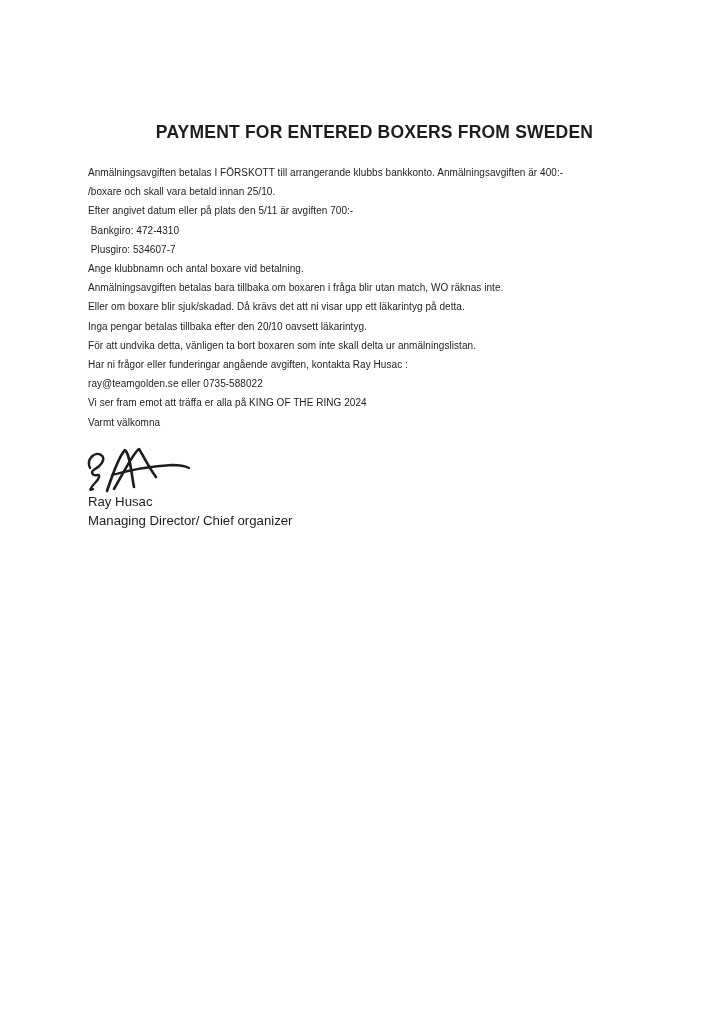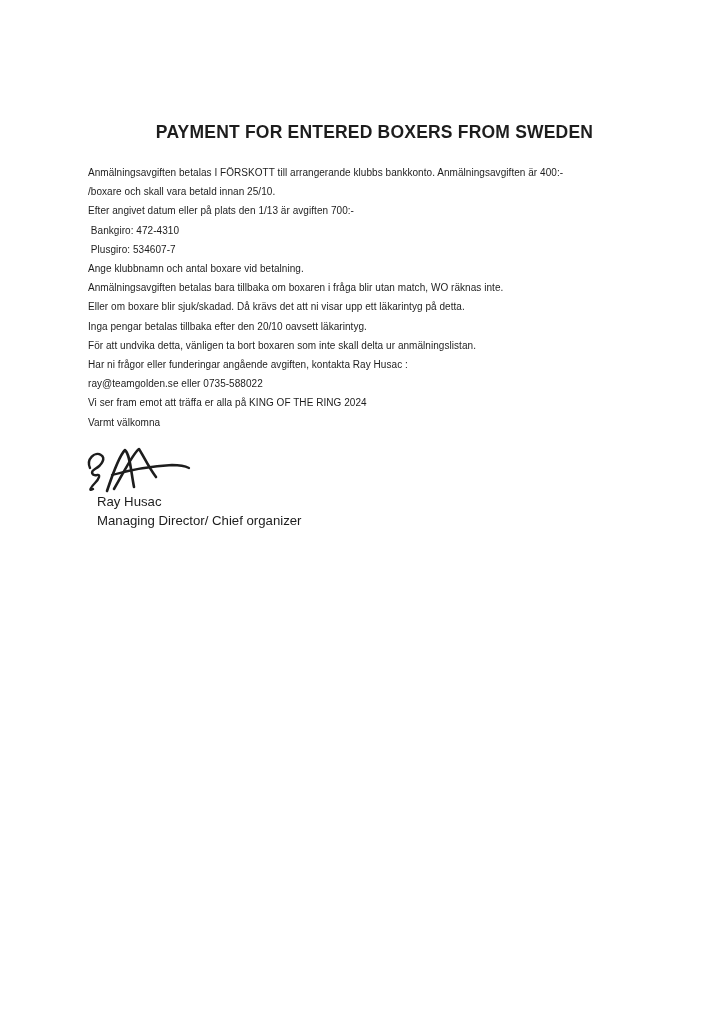--- a/index.html
+++ b/index.html
@@ -52,41 +52,41 @@
     height: 50px;
   }
   .signature-svg path {
     fill: none;
     stroke: var(--ink);
     stroke-linecap: round;
     stroke-linejoin: round;
   }
   .sig-block {
     position: absolute;
-    left: 97px;
+    left: 88px;
     top: 492px;
     color: var(--ink);
   }
   .sig-line {
     font-size: 13.2px;
     line-height: 19.2px;
     white-space: pre;
   }
 </style>
 </head>
 <body>
 
 <div class="page">
 
   <div class="doc-title">PAYMENT FOR ENTERED BOXERS FROM SWEDEN</div>
 
   <div class="body-text">
     <div class="body-line">Anmälningsavgiften betalas I FÖRSKOTT till arrangerande klubbs bankkonto. Anmälningsavgiften är 400:-</div>
     <div class="body-line">/boxare och skall vara betald innan 25/10.</div>
-    <div class="body-line">Efter angivet datum eller på plats den 1/13 är avgiften 700:-</div>
+    <div class="body-line">Efter angivet datum eller på plats den 5/11 är avgiften 700:-</div>
     <div class="body-line"> Bankgiro: 472-4310</div>
     <div class="body-line"> Plusgiro: 534607-7</div>
     <div class="body-line">Ange klubbnamn och antal boxare vid betalning.</div>
     <div class="body-line">Anmälningsavgiften betalas bara tillbaka om boxaren i fråga blir utan match, WO räknas inte.</div>
     <div class="body-line">Eller om boxare blir sjuk/skadad. Då krävs det att ni visar upp ett läkarintyg på detta.</div>
     <div class="body-line">Inga pengar betalas tillbaka efter den 20/10 oavsett läkarintyg.</div>
     <div class="body-line">För att undvika detta, vänligen ta bort boxaren som inte skall delta ur anmälningslistan.</div>
     <div class="body-line">Har ni frågor eller funderingar angående avgiften, kontakta Ray Husac :</div>
     <div class="body-line">ray@teamgolden.se eller 0735-588022</div>
     <div class="body-line">Vi ser fram emot att träffa er alla på KING OF THE RING 2024</div>

